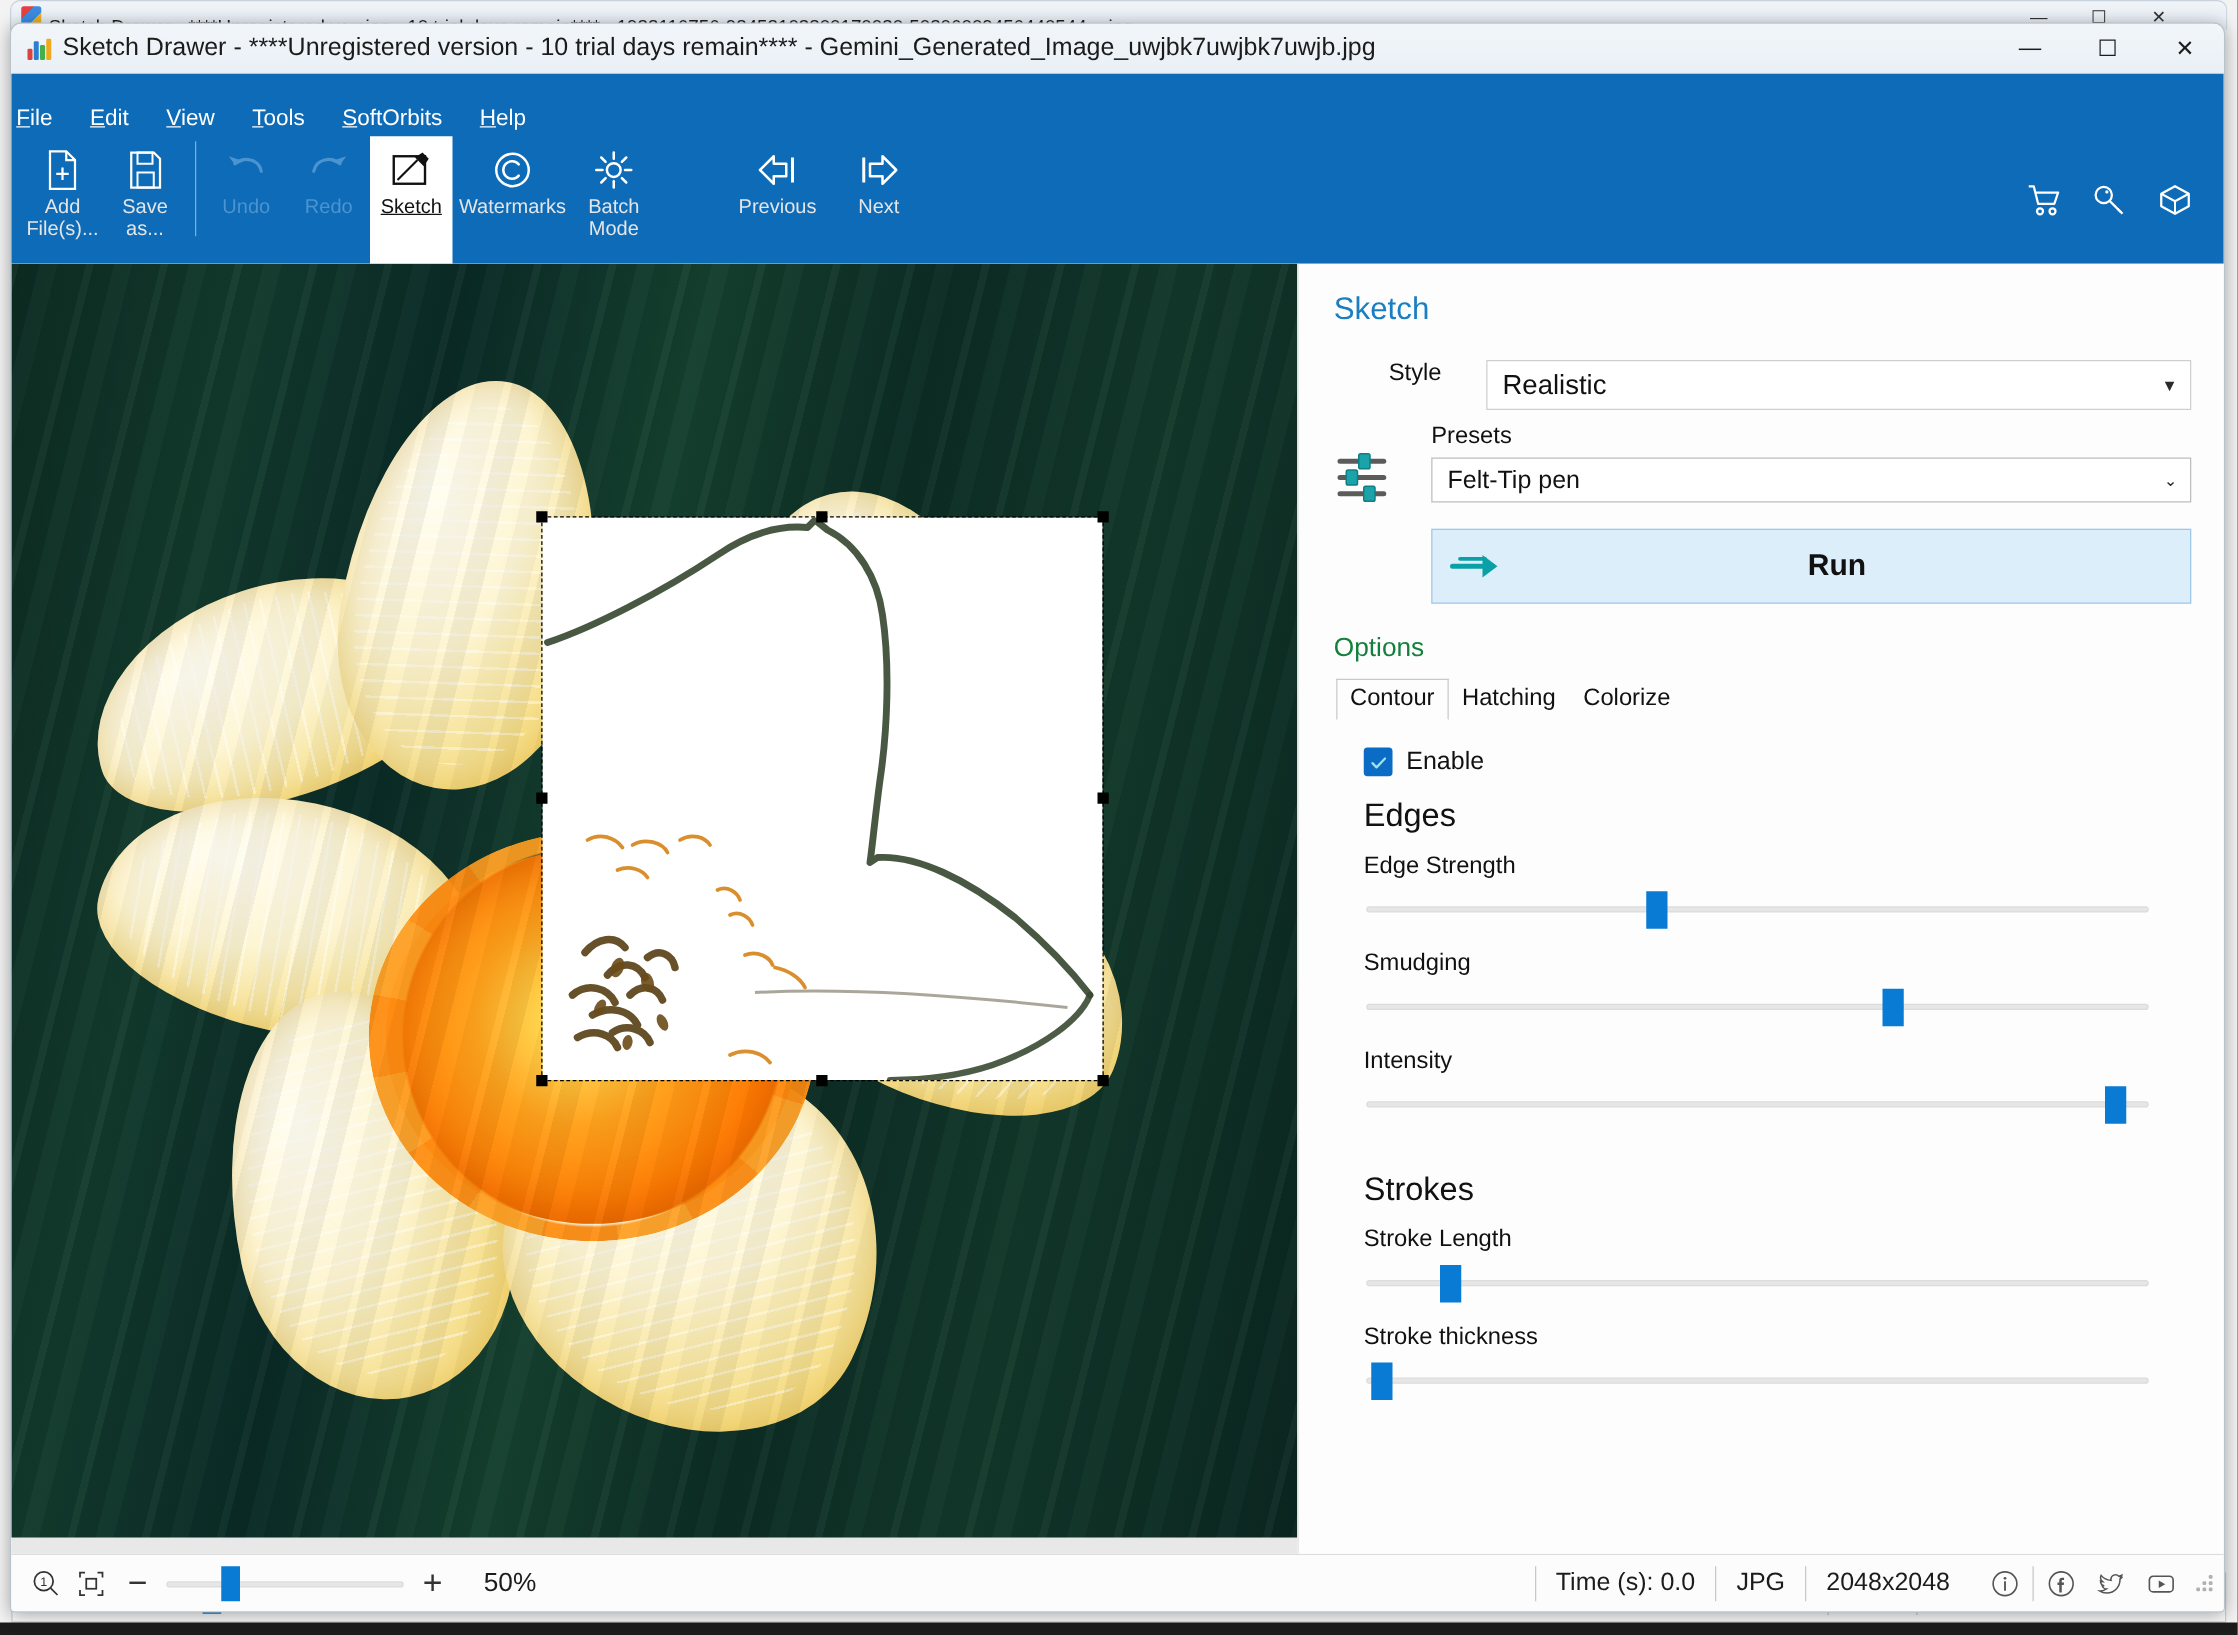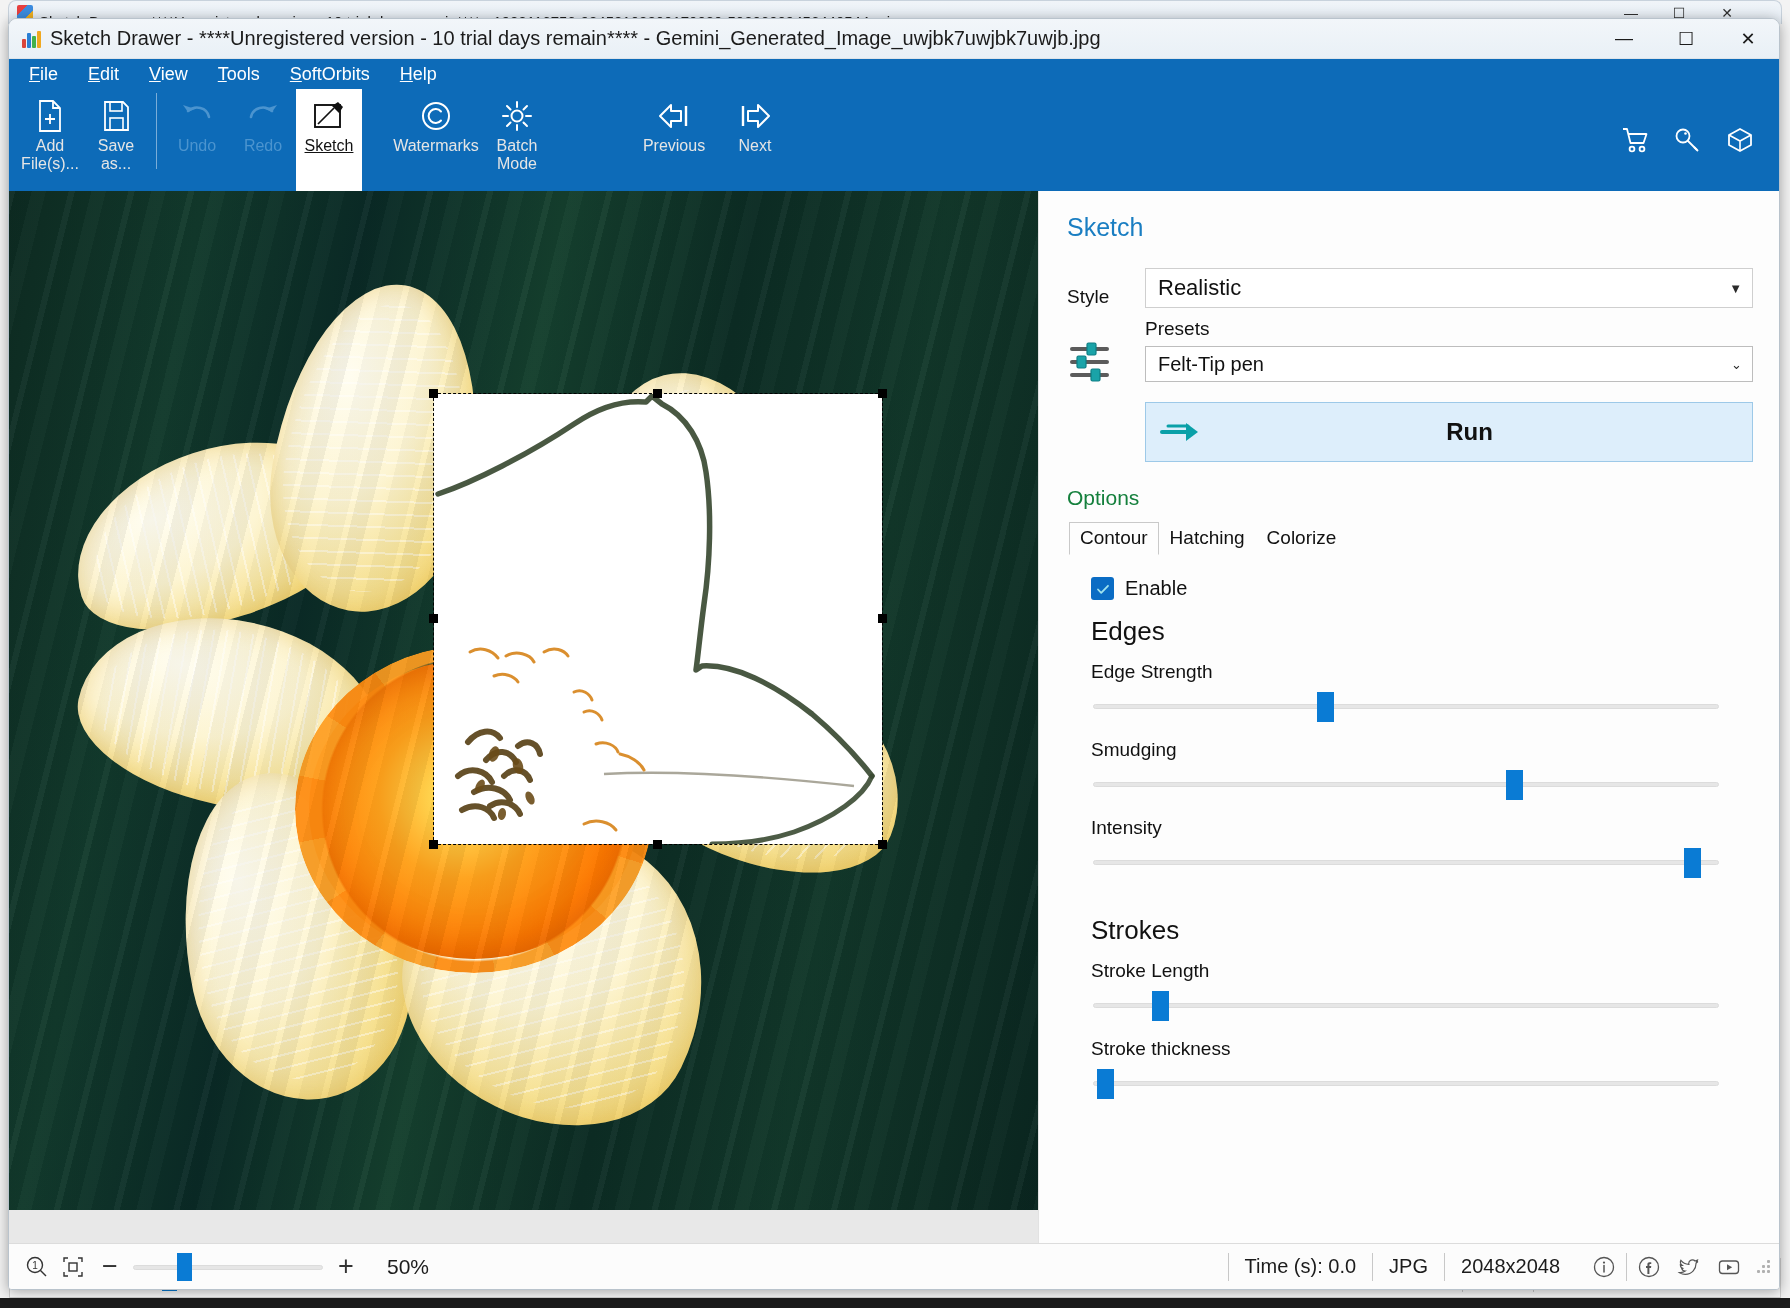--- a/index.html
+++ b/index.html
@@ -80,39 +80,39 @@
     justify-content: center; font-size: 18px; color: #1b1b1b; flex: none;
   }
   #win-controls { margin-left: auto; display: flex; }
 
   
   #ribbon {
     background: #0d6bb8; flex: none; position: relative;
   }
   #menubar {
     display: flex; align-items: center; height: 30px;
-    padding-left: 16px; gap: 22px;
+    gap: 22px; margin-top: 20px;
   }
   .menu-item {
     color: #ffffff; font-size: 18px; padding: 1px 4px;
     white-space: nowrap;
   }
   .menu-item u { text-decoration: underline; }
 
   #toolbar {
     display: flex; align-items: flex-start; height: 102px;
     padding-left: 8px; position: relative;
   }
   .tbtn {
     width: 66px; min-height: 96px; display: flex; flex-direction: column;
     align-items: center; padding-top: 6px; color: #e5e5e5;
     font-size: 16px; line-height: 1.15; text-align: center;
   }
   .tbtn .glyph { height: 42px; display: flex; align-items: center; justify-content: center; }
-  .tbtn.wide { width: 96px; margin-left: 26px; }
+  .tbtn.wide { width: 96px; }
   .tbtn.disabled { color: #4b94cf; }
   .tbtn.active {
     background: #ffffff; color: #111; height: 100%; min-height: 102px;
   }
   .tbtn.active .label { text-decoration: underline; }
   .tsep {
     width: 1px; height: 76px; background: rgba(255,255,255,.45);
     margin: 4px 7px 0 7px; flex: none;
   }
   .tgap { width: 50px; flex: none; }
@@ -198,21 +198,21 @@
   .h-s { left: 50%; margin-left:-5px; bottom: -5px; } .h-se { right: -5px; bottom: -5px; }
 
   
   #panel {
     flex: 1; background: #fdfdfd; border-left: 1px solid #e2e2e2;
     padding: 22px 26px 0 28px; position: relative; min-width: 0;
   }
   #panel-title {
     color: #1a7ec2; font-size: 25px; margin-bottom: 26px;
   }
-  .row { display: flex; align-items: flex-end; }
+  .row { display: flex; align-items: flex-start; margin-left: 44px; }
   #style-row { margin-bottom: 10px; }
   #style-label { width: 78px; font-size: 19px; color: #111; }
   .combo {
     flex: 1; height: 40px; border: 1px solid #cfcfcf; background: #fff;
     display: flex; align-items: center; padding: 0 10px 0 12px;
     font-size: 22px; color: #111;
   }
   .combo .caret { margin-left: auto; font-size: 13px; color: #2b2b2b; }
   .combo.thin { height: 36px; font-size: 20px; border-color: #bdbdbd; }
   #presets-block { display: flex; align-items: flex-start; }

